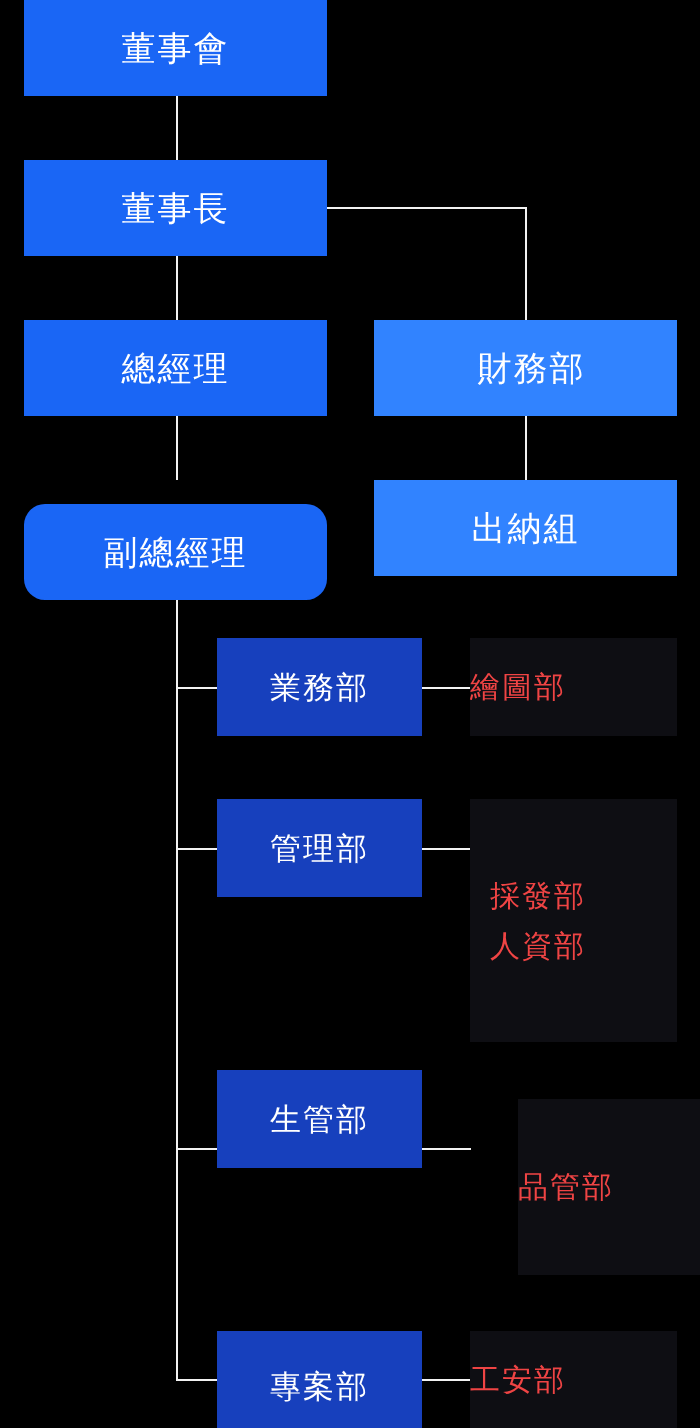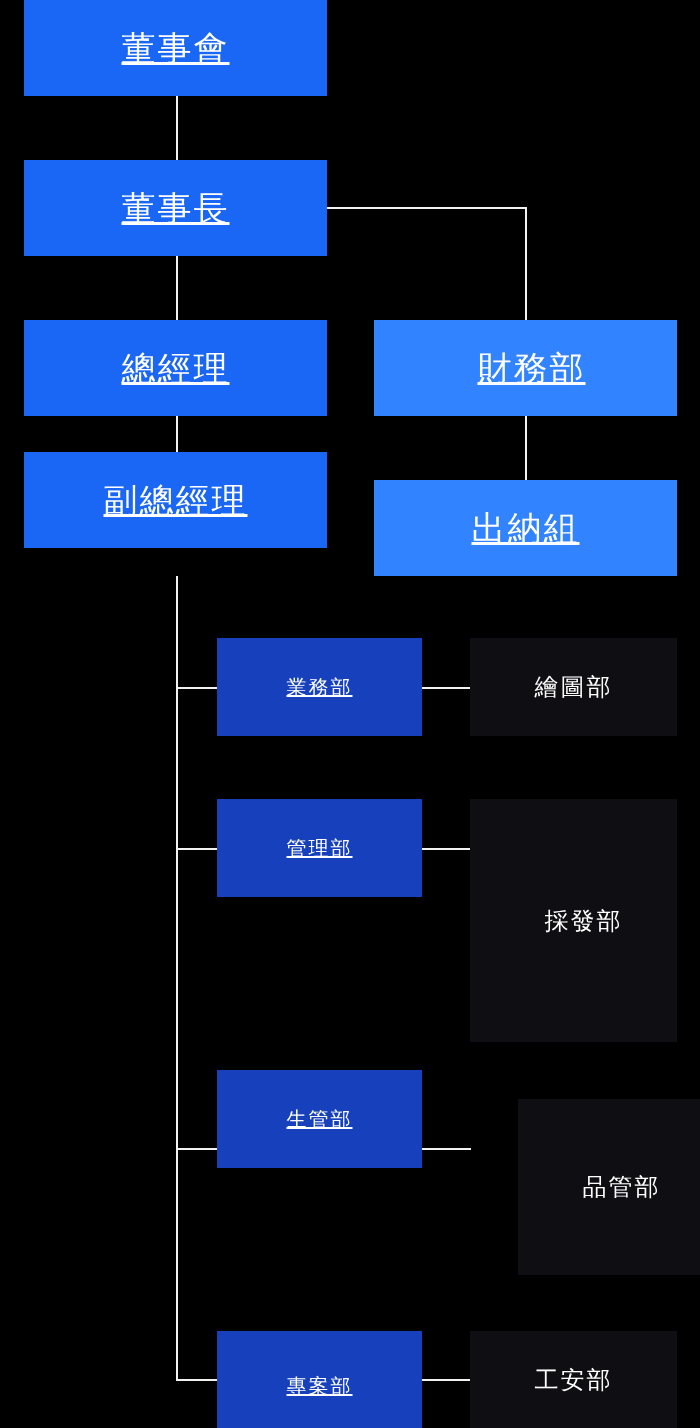--- a/index.html
+++ b/index.html
@@ -22,21 +22,20 @@
     position: absolute;
     display: flex;
     align-items: center;
     justify-content: center;
     box-sizing: border-box;
     color: #ffffff;
     letter-spacing: 2px;
     line-height: 1.0;
     text-align: center;
     user-select: none;
-    text-decoration: underline;
   }
 
   
   .node.exec {
     left: 24px;
     width: 303px;
     height: 96px;
     background: #1a66f5;
     font-size: 34px;
   }
@@ -49,36 +48,36 @@
     background: #3183ff;
     font-size: 34px;
   }
 
   
   .node.dept {
     left: 217px;
     width: 205px;
     height: 98px;
     background: #1740bd;
-    font-size: 20px;
+    font-size: 31px;
   }
 
   
   .leafbox {
     position: absolute;
     left: 470px;
     width: 207px;
     box-sizing: border-box;
     background: #0e0e13;
     display: flex;
     flex-direction: column;
-    align-items: center;
+    align-items: flex-start;
     justify-content: center;
-    color: #ffffff;
-    font-size: 24px;
+    color: #ef4444;
+    font-size: 30px;
     letter-spacing: 2px;
     user-select: none;
   }
   .leafbox .leaf-item {
     line-height: 1.0;
     padding: 10px 0;
     text-align: center;
   }
 
   
@@ -122,21 +121,21 @@
   </div>
 
   <div class="node exec" style="top:160px;">
     <span>董事長</span>
   </div>
 
   <div class="node exec" style="top:320px;">
     <span>總經理</span>
   </div>
 
-  <div class="node exec" style="top:452px;">
+  <div class="node exec" style="top:504px;border-radius:21px;">
     <span>副總經理</span>
   </div>
 
   <div class="node finance" style="top:320px;padding-left:12px;">
     <span>財務部</span>
   </div>
 
   <div class="node finance" style="top:480px;">
     <span>出納組</span>
   </div>
@@ -146,20 +145,21 @@
   </div>
   <div class="leafbox" style="top:638px; height:98px;">
     <div class="leaf-item">繪圖部</div>
   </div>
 
   <div class="node dept" style="top:799px;">
     <span>管理部</span>
   </div>
   <div class="leafbox" style="top:799px; height:243px;padding-left:20px;">
     <div class="leaf-item">採發部</div>
+    <div class="leaf-item">人資部</div>
   </div>
 
   <div class="node dept" style="top:1070px;">
     <span>生管部</span>
   </div>
   <div class="leafbox" style="top:1099px; height:176px;margin-left:48px;">
     <div class="leaf-item">品管部</div>
   </div>
 
   <div class="node dept" style="top:1331px; height:110px;">

